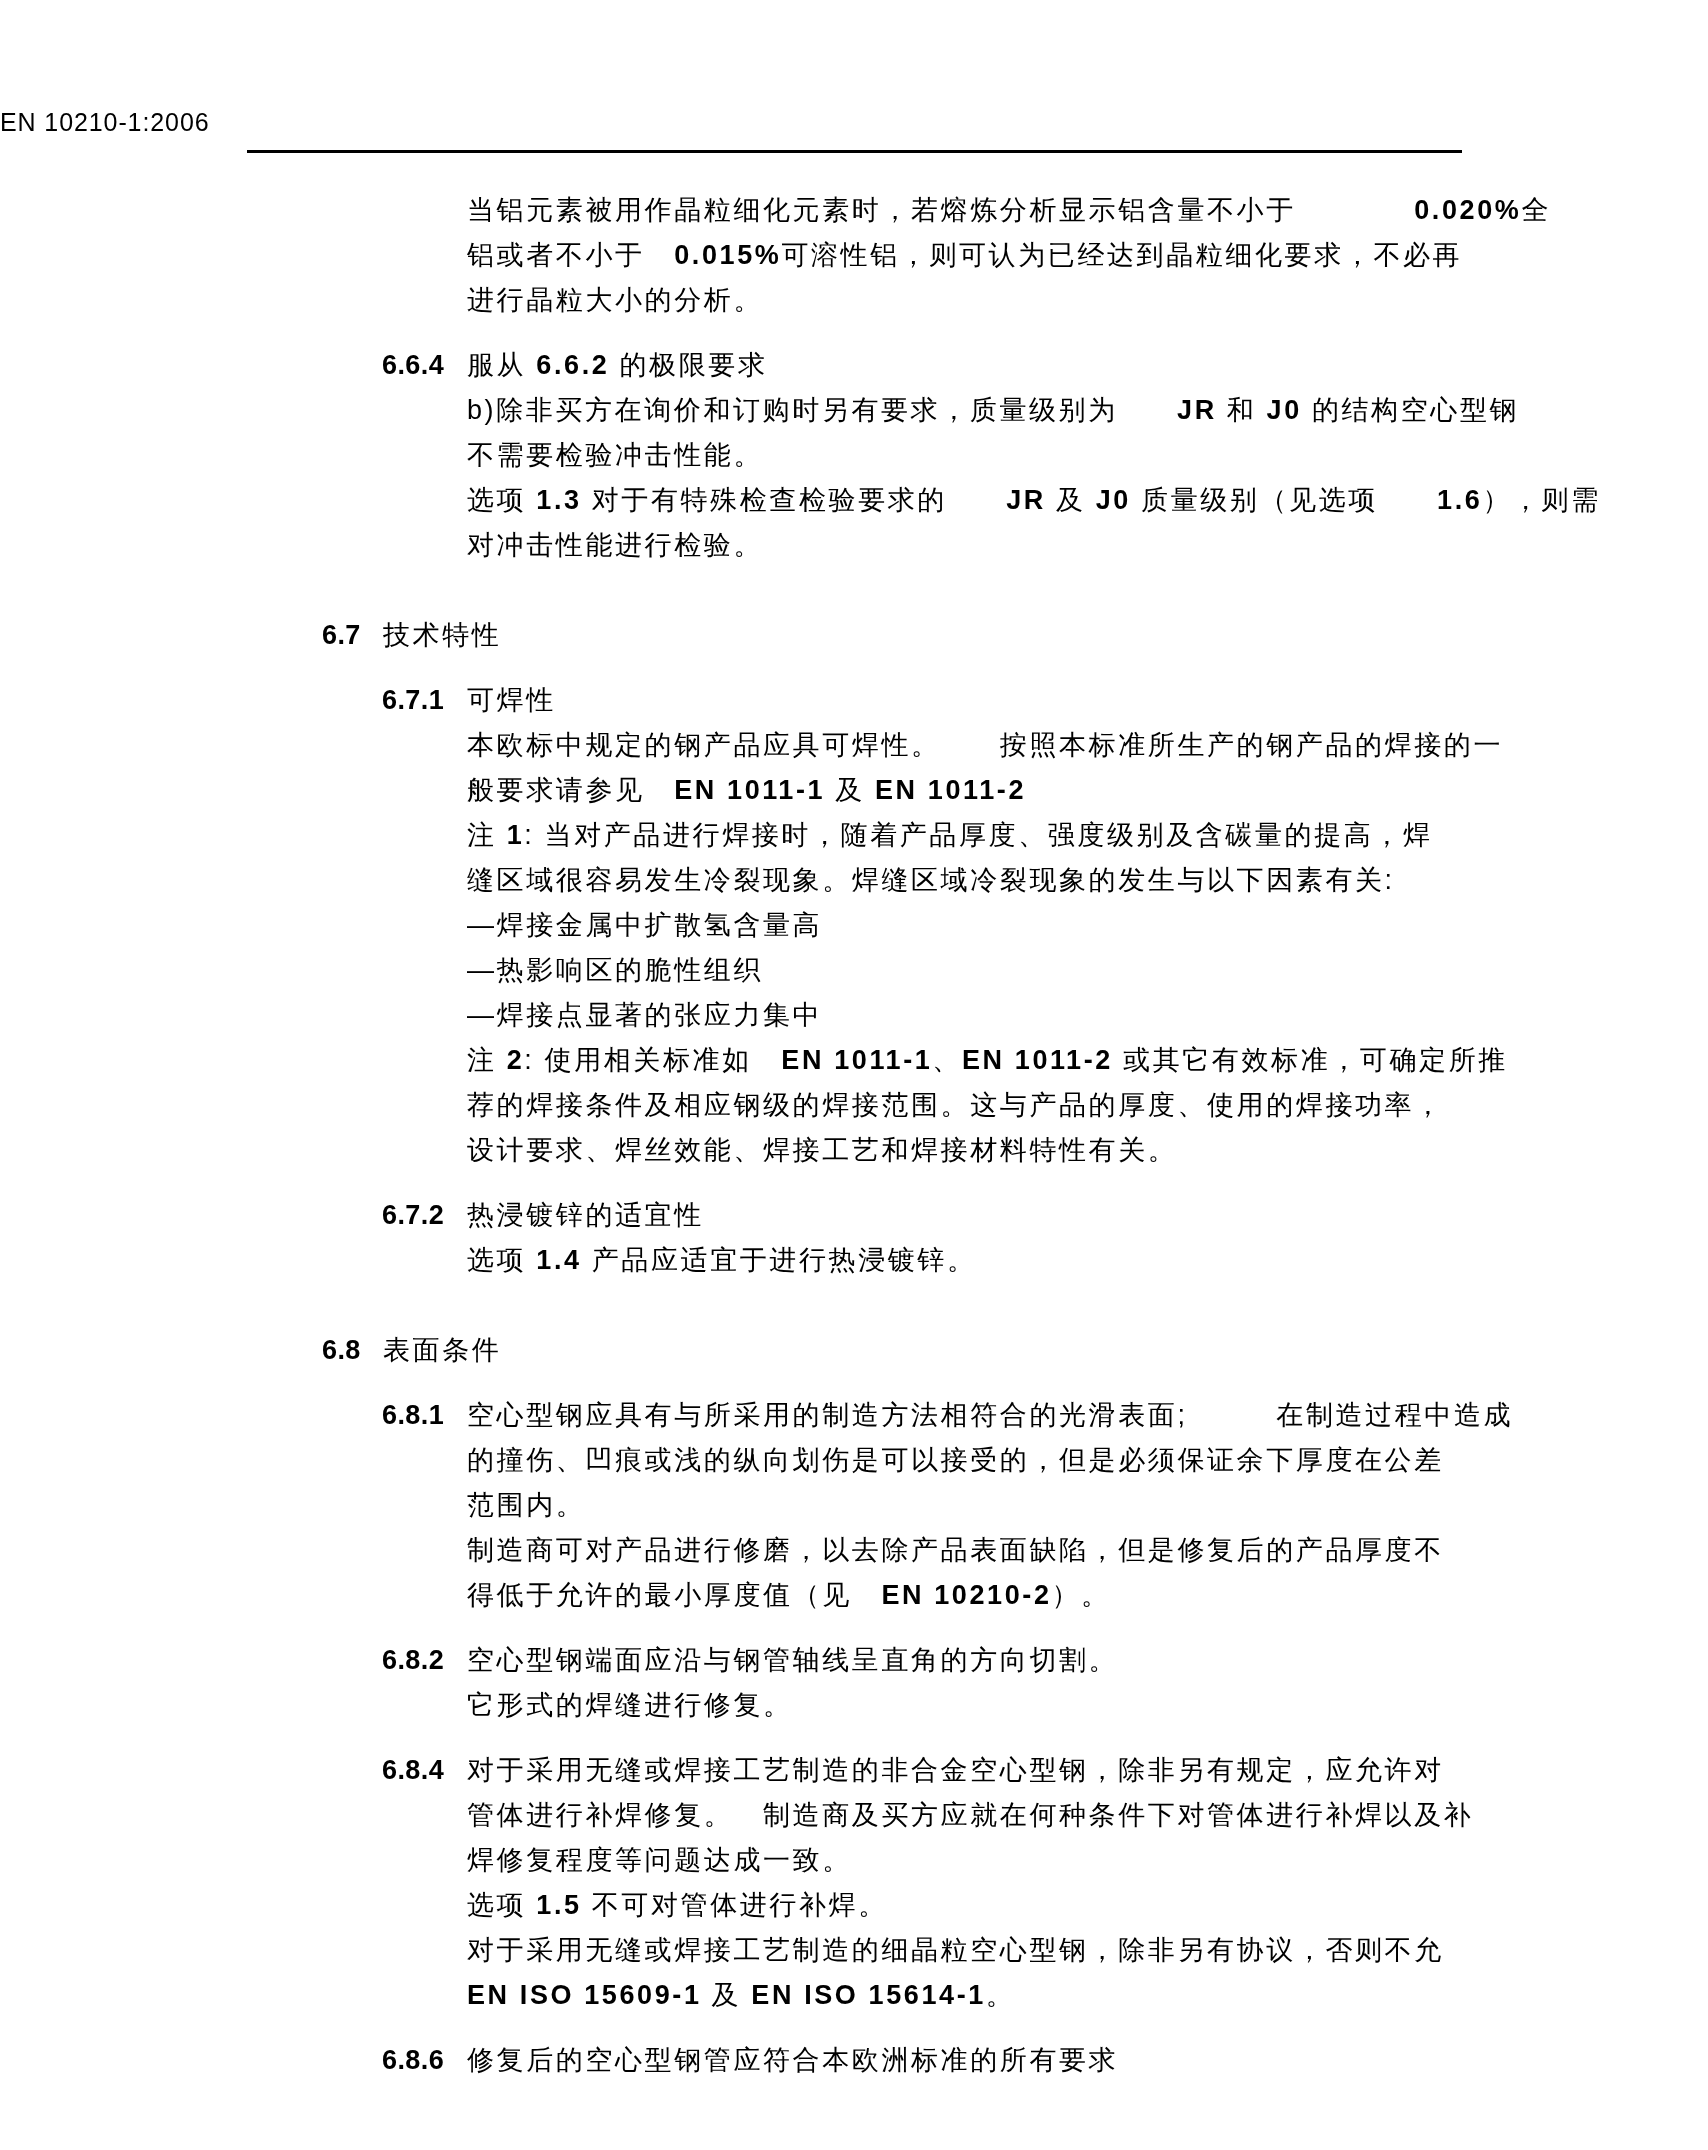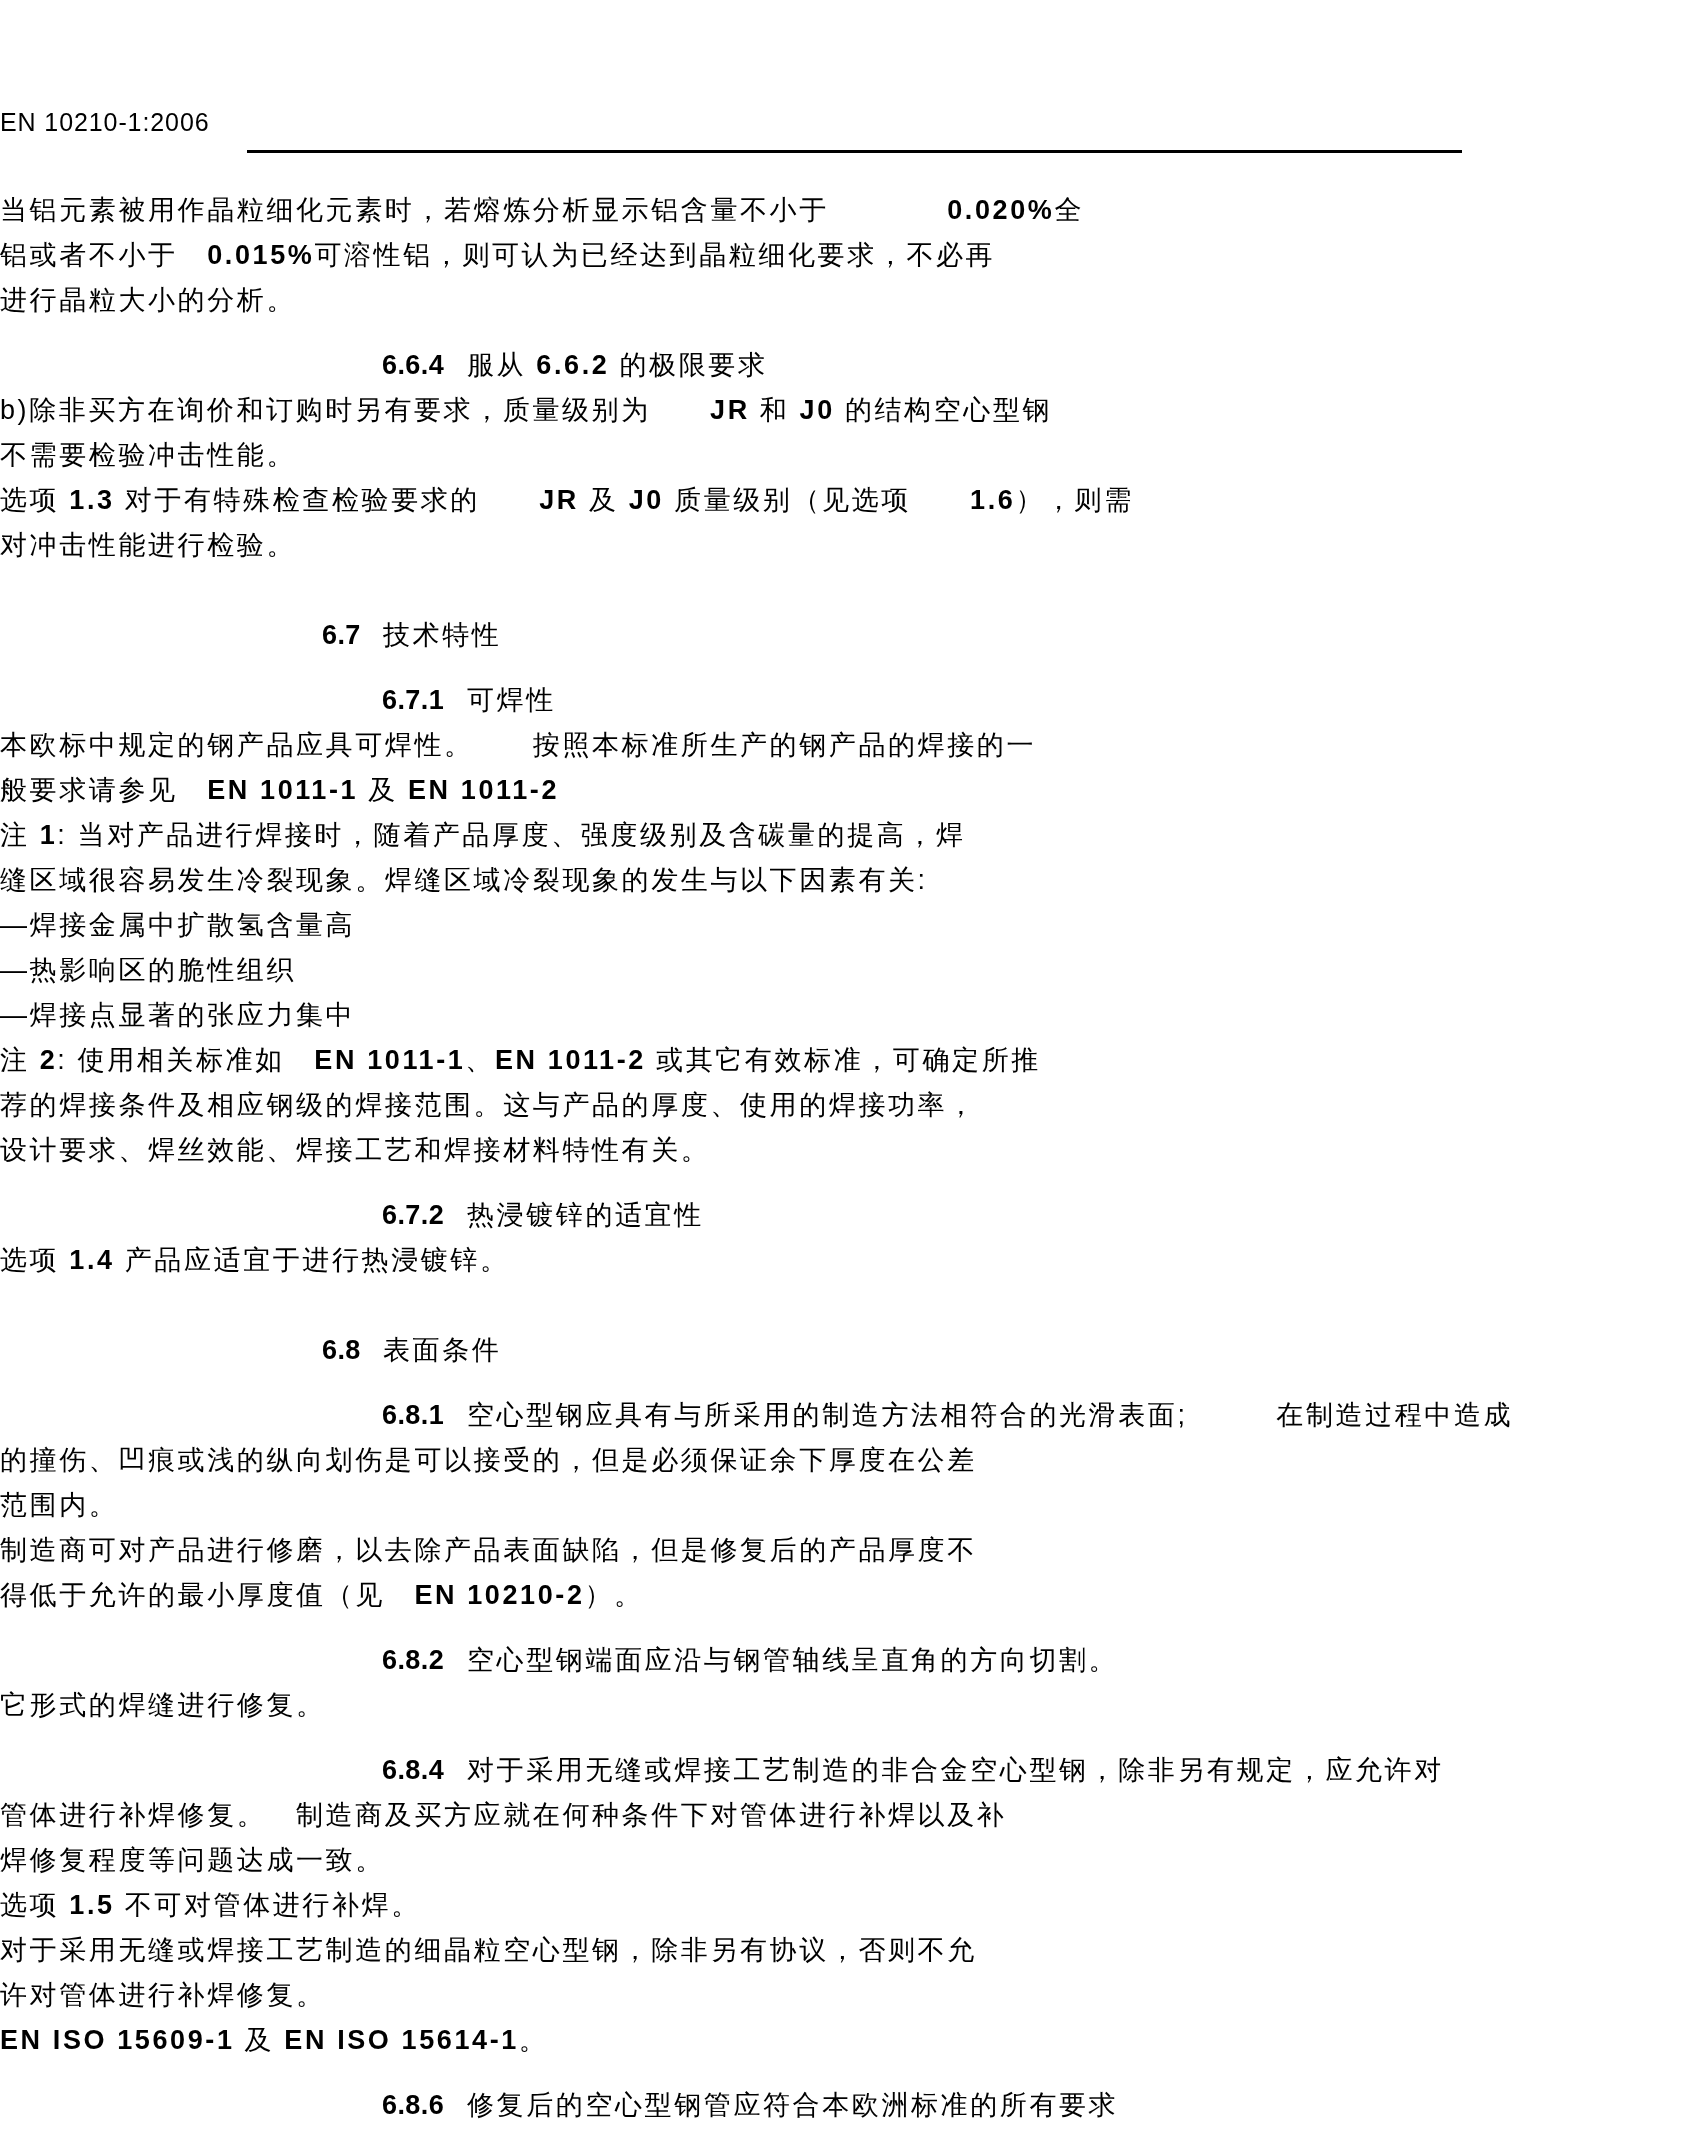--- a/index.html
+++ b/index.html
@@ -27,21 +27,21 @@
     min-height:45px;
     line-height:45px;
     font-size:27px;
     letter-spacing:2.6px;
     white-space:pre-wrap;
   }
   .row.h1 { padding-left:322px; }
   .row.h1 .num { display:inline-block; width:61px; font-weight:bold; letter-spacing:0.4px; }
   .row.h2 { padding-left:382px; }
   .row.h2 .num { display:inline-block; width:85px; font-weight:bold; letter-spacing:0.4px;margin-top:20px; }
-  .row.p  { }
+  .row.p  { padding-left:467px; }
   .row.gap { height:45px; }
   .b { font-weight:bold; }
 </style>
 </head>
 <body>
 
 <div class="page">
   <div class="header">
     <span>EN 10210-1:2006</span>
   </div>
@@ -77,19 +77,18 @@
       <div class="row p"><span><span>范围内。</span></span></div>
       <div class="row p"><span><span>制造商可对产品进行修磨，以去除产品表面缺陷，但是修复后的产品厚度不</span></span></div>
       <div class="row p"><span><span>得低于允许的最小厚度值（见　</span><span class="b">EN 10210-2</span><span>）。</span></span></div>
       <div class="row h2"><span class="num">6.8.2</span><span><span>空心型钢端面应沿与钢管轴线呈直角的方向切割。</span></span></div>
       <div class="row p"><span><span>它形式的焊缝进行修复。</span></span></div>
       <div class="row h2"><span class="num">6.8.4</span><span><span>对于采用无缝或焊接工艺制造的非合金空心型钢，除非另有规定，应允许对</span></span></div>
       <div class="row p"><span><span>管体进行补焊修复。　制造商及买方应就在何种条件下对管体进行补焊以及补</span></span></div>
       <div class="row p"><span><span>焊修复程度等问题达成一致。</span></span></div>
       <div class="row p"><span><span>选项 </span><span class="b">1.5</span><span> 不可对管体进行补焊。</span></span></div>
       <div class="row p"><span><span>对于采用无缝或焊接工艺制造的细晶粒空心型钢，除非另有协议，否则不允</span></span></div>
-      <div class="row p"><span><span>许对管体进行补焊修复。</span></span></div>
       <div class="row p"><span><span class="b">EN ISO 15609-1</span><span> 及 </span><span class="b">EN ISO 15614-1</span><span>。</span></span></div>
       <div class="row h2"><span class="num">6.8.6</span><span><span>修复后的空心型钢管应符合本欧洲标准的所有要求</span></span></div>
     </div>
 
 </div>
 
 
 </body></html>

